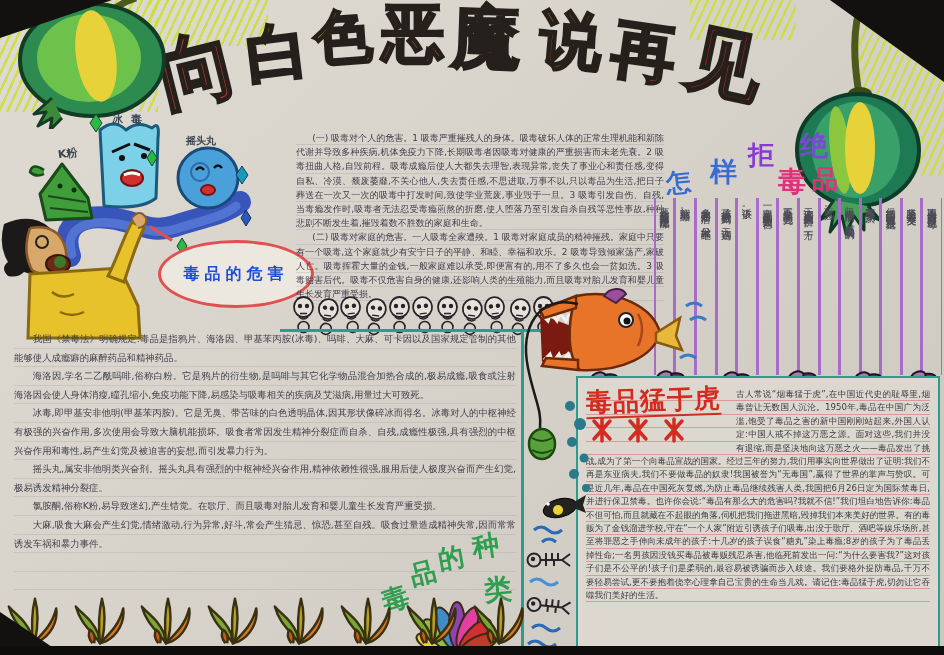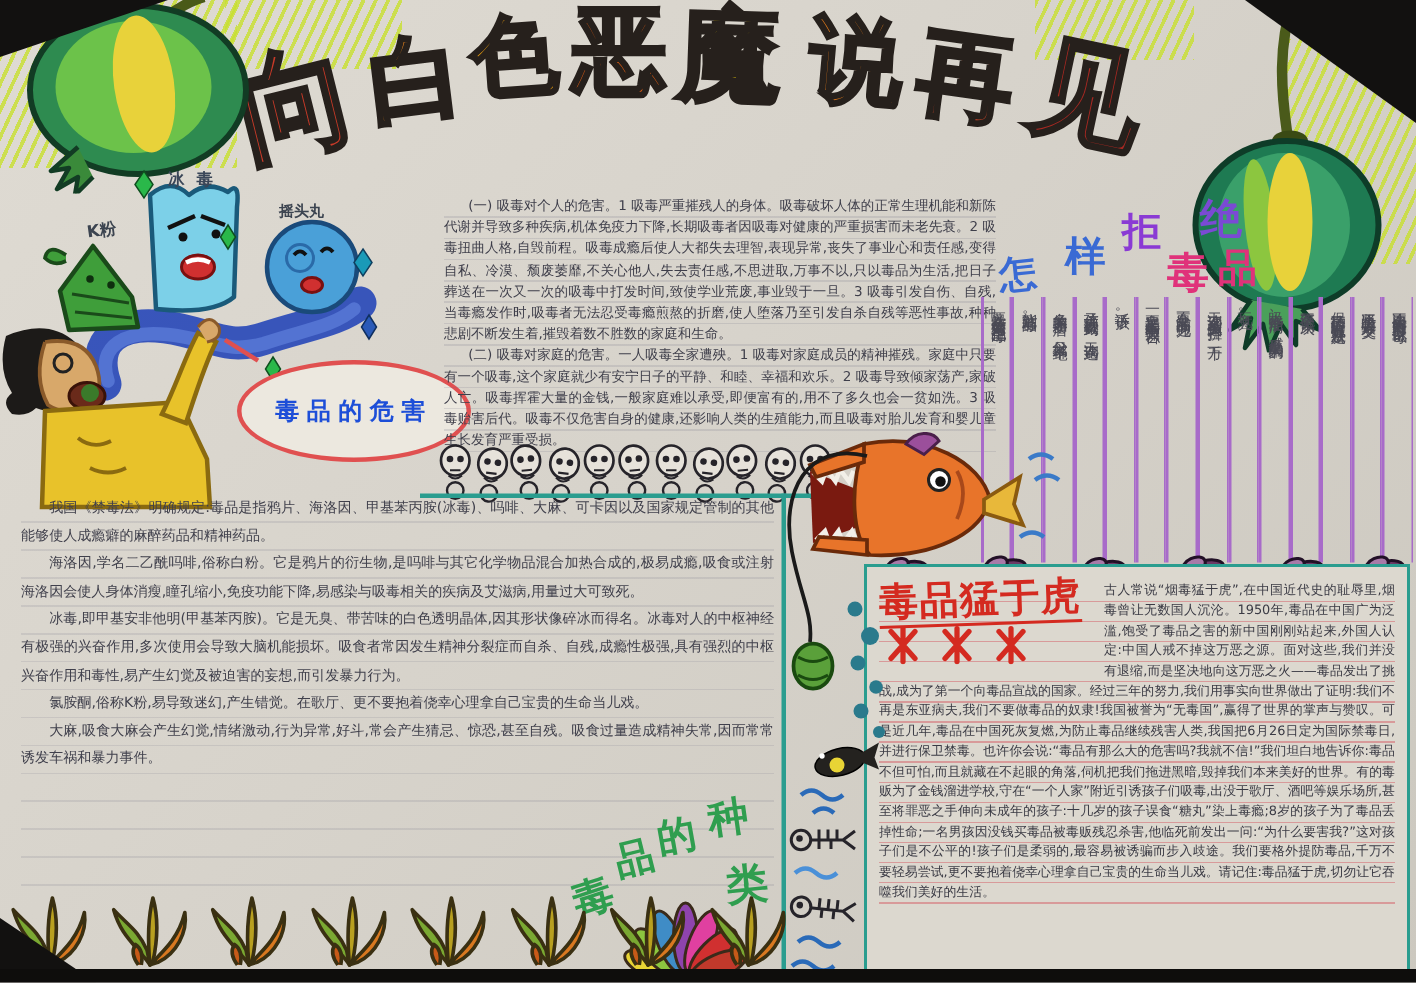--- a/index.html
+++ b/index.html
@@ -294,21 +294,22 @@
     <div class="col">孩子必须认真做到:无论遇到</div>
     <div class="col">多大的委屈矛盾,父母都绝不</div>
     <div class="col">能沾到毒品。</div>
     <div class="col">要学会教孩子如何拒绝毒品。</div>
   </div>
 
   <div class="drugs">
     <p>我国《禁毒法》明确规定:毒品是指鸦片、海洛因、甲基苯丙胺(冰毒)、吗啡、大麻、可卡因以及国家规定管制的其他能够使人成瘾癖的麻醉药品和精神药品。</p>
     <p>海洛因,学名二乙酰吗啡,俗称白粉。它是鸦片的衍生物,是吗啡与其它化学物品混合加热合成的,极易成瘾,吸食或注射海洛因会使人身体消瘦,瞳孔缩小,免疫功能下降,易感染与吸毒相关的疾病及艾滋病,用量过大可致死。</p>
     <p>冰毒,即甲基安非他明(甲基苯丙胺)。它是无臭、带苦味的白色透明晶体,因其形状像碎冰而得名。冰毒对人的中枢神经有极强的兴奋作用,多次使用会导致大脑机能损坏。吸食者常因发生精神分裂症而自杀、自残,成瘾性极强,具有强烈的中枢兴奋作用和毒性,易产生幻觉及被迫害的妄想,而引发暴力行为。</p>
-    <p>氯胺酮,俗称K粉,易导致迷幻,产生错觉。在歌厅、更不要抱着侥幸心理拿自己宝贵的生命当儿戏。</p>
+    <p>摇头丸,属安非他明类兴奋剂。摇头丸具有强烈的中枢神经兴奋作用,精神依赖性很强,服用后使人极度兴奋而产生幻觉,极易诱发精神分裂症。</p>
+    <p>氯胺酮,俗称K粉,易导致迷幻,产生错觉。在歌厅、而且吸毒对胎儿发育和婴儿童生长发育严重受损。</p>
     <p>大麻,吸食大麻会产生幻觉,情绪激动,行为异常,好斗,常会产生猜忌、惊恐,甚至自残。吸食过量造成精神失常,因而常常诱发车祸和暴力事件。</p>
 
   </div>
 
   <svg id="rope" class="svgabs" width="364" height="32" viewBox="0 0 364 32">
     <g stroke="#221026" stroke-width="2">
       <ellipse cx="28" cy="16" rx="17" ry="8" fill="#6b3a66" transform="rotate(-22 28 16)"></ellipse>
         <ellipse cx="42" cy="19" rx="14" ry="7" fill="#3a2038" transform="rotate(-18 42 19)"></ellipse>
         <ellipse cx="24" cy="10" rx="8" ry="5" fill="#a87aa8" transform="rotate(-25 24 10)"></ellipse>
       <ellipse cx="94" cy="15" rx="17" ry="8" fill="#6b3a66" transform="rotate(-22 94 15)"></ellipse>

